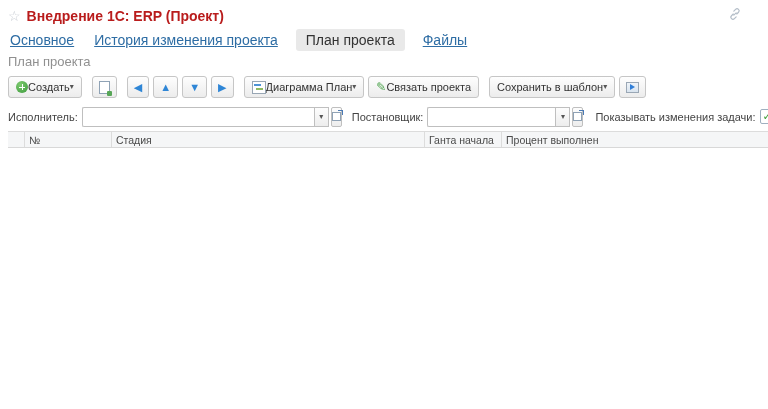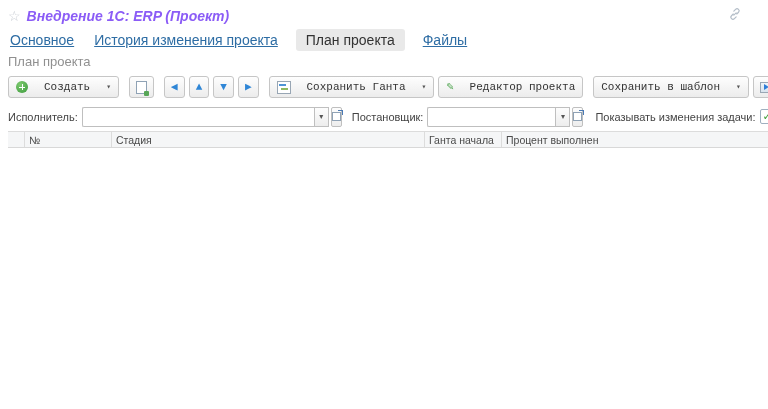--- a/index.html
+++ b/index.html
@@ -3,36 +3,36 @@
 <meta charset="utf-8">
 <style>
   html,body{margin:0;padding:0;}
   body{width:768px;height:409px;overflow:hidden;background:#fff;
        font-family:"Liberation Sans","DejaVu Sans",sans-serif;color:#333;}
   .page{position:relative;width:768px;height:409px;}
 
   
   .titlebar{display:flex;align-items:center;padding:5px 8px 0 8px;height:22px;}
   .star{color:#c9cdd4;font-size:14px;margin-right:6px;cursor:pointer;}
-  .title{font-size:14px;font-weight:700;color:#8b5cf6;font-style:italic;}
+  .title{font-size:14px;font-weight:700;color:#b91c1c;}
   .linkico{margin-left:auto;margin-right:18px;opacity:.75;}
 
   
   .tabs{display:flex;align-items:flex-end;gap:16px;padding:3px 8px 0 8px;height:21px;font-size:14px;}
   .tab-link{color:#2e6da4;text-decoration:underline;cursor:pointer;padding:3px 2px;}
   .tab-active{background:#e9e9e9;border-radius:3px;padding:3px 10px;color:#333;cursor:default;}
 
   
   .section-title{padding:3px 8px 1px 8px;font-size:13px;color:#909090;height:17px;}
 
   
   .toolbar{display:flex;align-items:center;padding:2px 0 2px 8px;height:26px;white-space:nowrap;}
-  .tbtn{display:inline-flex;align-items:center;gap:16px;height:22px;padding:0 7px;margin-right:4px;
+  .tbtn{display:inline-flex;align-items:center;gap:0;height:22px;padding:0 7px;margin-right:4px;
         border:1px solid #c6c6c6;border-radius:3px;background:linear-gradient(#fefefe,#ececec);
-        font-size:11px;color:#333;cursor:pointer;box-sizing:border-box;flex:none;font-family:Liberation Mono, monospace;}
+        font-size:11px;color:#333;cursor:pointer;box-sizing:border-box;flex:none;}
   .tbtn.icon-only{padding:0 6px;}
   .caret{font-size:8px;color:#555;line-height:1;}
   .blue-arrow{color:#2f86d6;font-size:11px;line-height:1;}
   .gap{width:6px;flex:none;}
   .ico-plus{width:12px;height:12px;border-radius:50%;background:radial-gradient(circle at 35% 30%,#7cc96f,#3c9a3c);position:relative;flex:none;}
   .ico-plus::before,.ico-plus::after{content:"";position:absolute;background:#fff;}
   .ico-plus::before{left:3px;right:3px;top:5.5px;height:1.5px;}
   .ico-plus::after{top:3px;bottom:3px;left:5.5px;width:1.5px;}
   .ico-copy{width:9px;height:11px;border:1px solid #8fa2b5;background:#fff;position:relative;flex:none;}
   .ico-copy::after{content:"";position:absolute;right:-3px;bottom:-3px;width:5px;height:5px;background:#57a657;border-radius:1px;}
@@ -108,26 +108,26 @@
       </span>
     <span class="tbtn icon-only">
         <span class="blue-arrow">▼</span>
       </span>
     <span class="tbtn icon-only">
         <span class="blue-arrow">▶</span>
       </span>
     <span class="gap"></span>
     <span class="tbtn">
       <span class="ico-gantt"></span>
-      <span>Сохранить Ганта</span>
+      <span>Диаграмма План</span>
       <span class="caret">▾</span>
     </span>
     <span class="tbtn">
       <span class="ico-pencil">✎</span>
-      <span>Редактор проекта</span>
+      <span>Связать проекта</span>
     </span>
     <span class="gap"></span>
     <span class="tbtn">
       <span>Сохранить в шаблон</span>
       <span class="caret">▾</span>
     </span>
     <span class="tbtn icon-only">
       <span class="ico-go"></span>
 
     </span>

